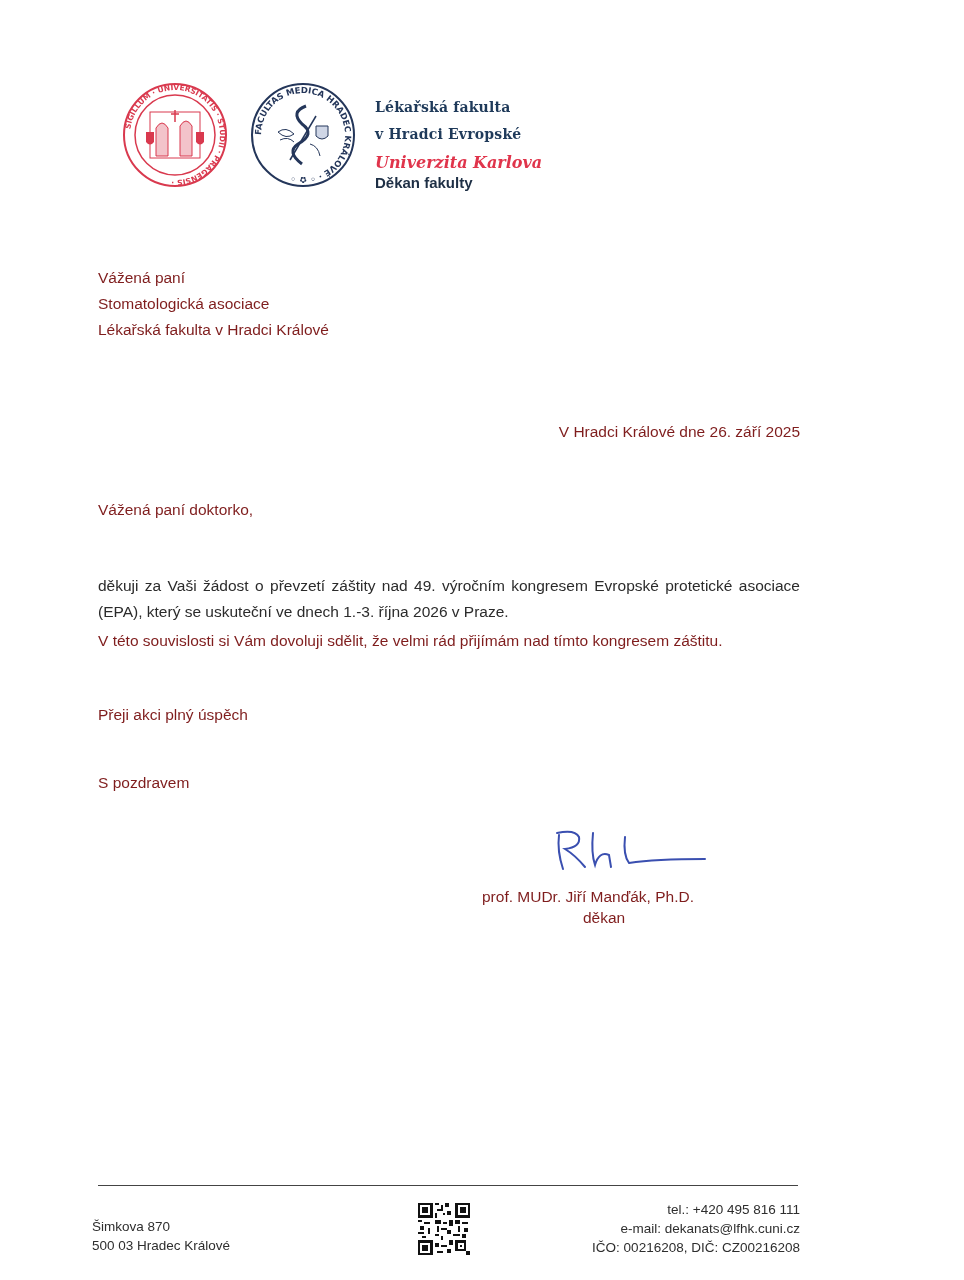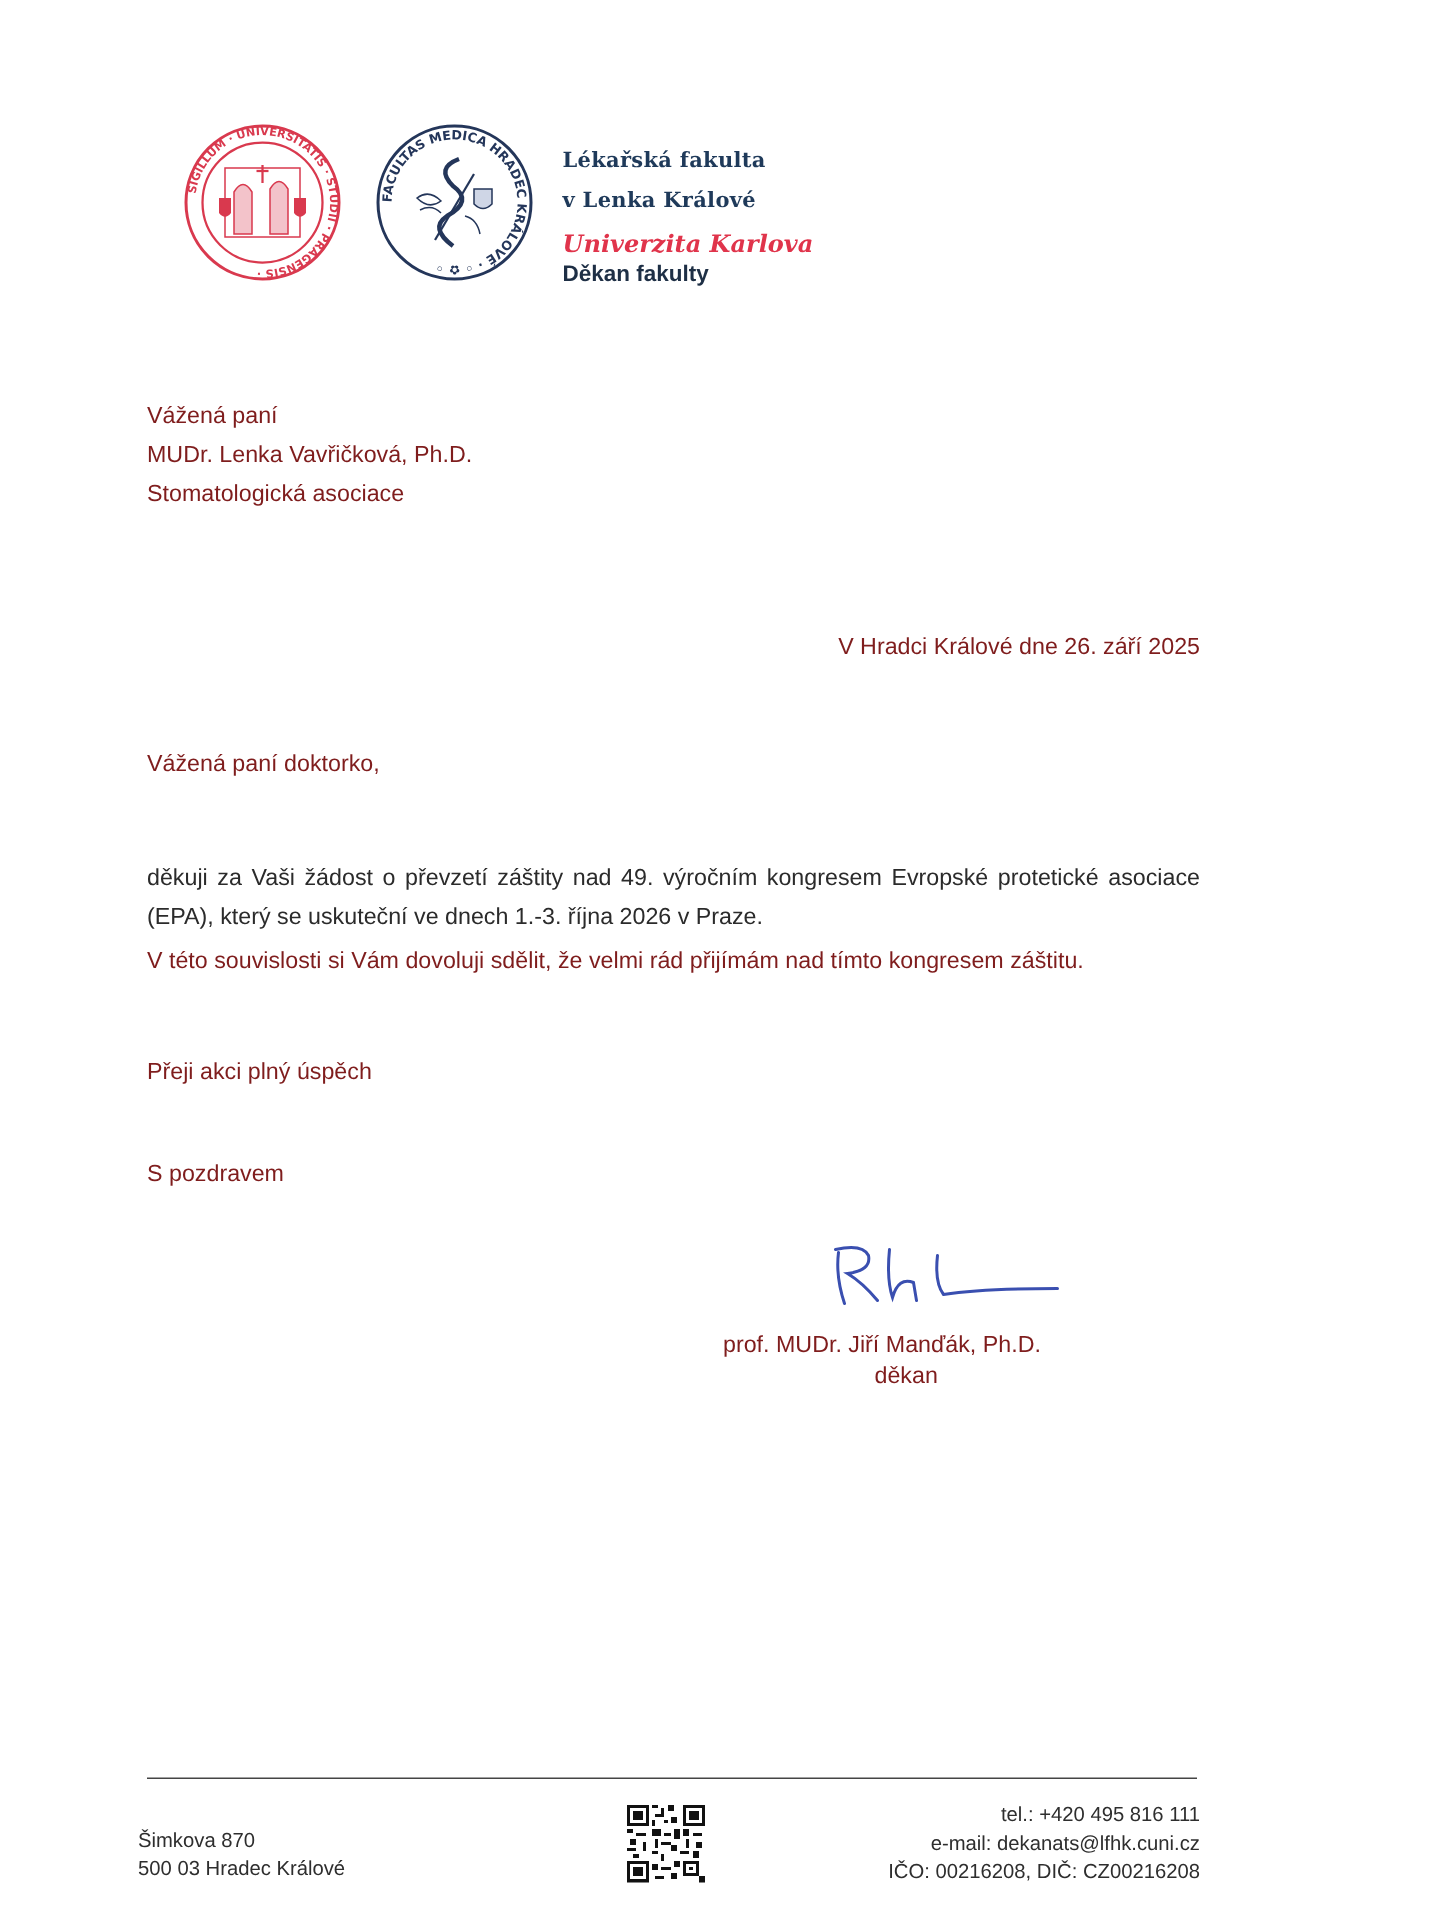--- a/index.html
+++ b/index.html
@@ -47,28 +47,28 @@
     <path d="M56 24 Q40 30 52 42 Q66 52 48 62 Q36 70 52 82" fill="none" stroke="#24365a" stroke-width="3"></path>
     <line x1="40" y1="78" x2="66" y2="34" stroke="#24365a" stroke-width="1.5"></line>
     <path d="M28 50 q8 -6 16 2 q-8 6 -16 -2 z" fill="none" stroke="#24365a" stroke-width="1"></path>
     <path d="M30 58 q8 -4 14 2" fill="none" stroke="#24365a" stroke-width="1"></path>
     <path d="M66 44 h12 v10 q-6 6 -12 0 z" fill="#cfd6e6" stroke="#24365a" stroke-width="1"></path>
     <path d="M60 62 q8 2 10 12" fill="none" stroke="#24365a" stroke-width="1"></path>
   </svg>
 </div>
 
 <div class="abs hdr-title" style="left:375px; top:94px;">Lékařská fakulta</div>
-<div class="abs hdr-title" style="left:375px; top:121px;">v Lenka Králové</div>
+<div class="abs hdr-title" style="left:375px; top:121px;">v Hradci Evropské</div>
 <div class="abs hdr-uni" style="left:375px; top:153px;font-style:italic;">Univerzita Karlova</div>
 <div class="abs hdr-dean" style="left:375px; top:173px;">Děkan fakulty</div>
 
 <div class="abs" style="left:98px; top:265px;">
   <div class="txt">Vážená paní</div>
-  <div class="txt">MUDr. Lenka Vavřičková, Ph.D.</div>
   <div class="txt">Stomatologická asociace</div>
+  <div class="txt">Lékařská fakulta v Hradci Králové</div>
 </div>
 
 <div class="abs txt" style="right:164px; top:419px;">V Hradci Králové dne 26. září 2025</div>
 
 <div class="abs txt" style="left:98px; top:497px;">Vážená paní doktorko,</div>
 <div class="abs para" style="left:98px; top:549px; width:702px;margin-top:24px;">děkuji za Vaši žádost o převzetí záštity nad 49. výročním kongresem Evropské protetické asociace (EPA), který se uskuteční ve dnech 1.-3. října 2026 v Praze.</div>
 <div class="abs txt" style="left:98px; top:628px;">V této souvislosti si Vám dovoluji sdělit, že velmi rád přijímám nad tímto kongresem záštitu.</div>
 <div class="abs txt" style="left:98px; top:702px;">Přeji akci plný úspěch</div>
 <div class="abs txt" style="left:98px; top:770px;">S pozdravem</div>
 

